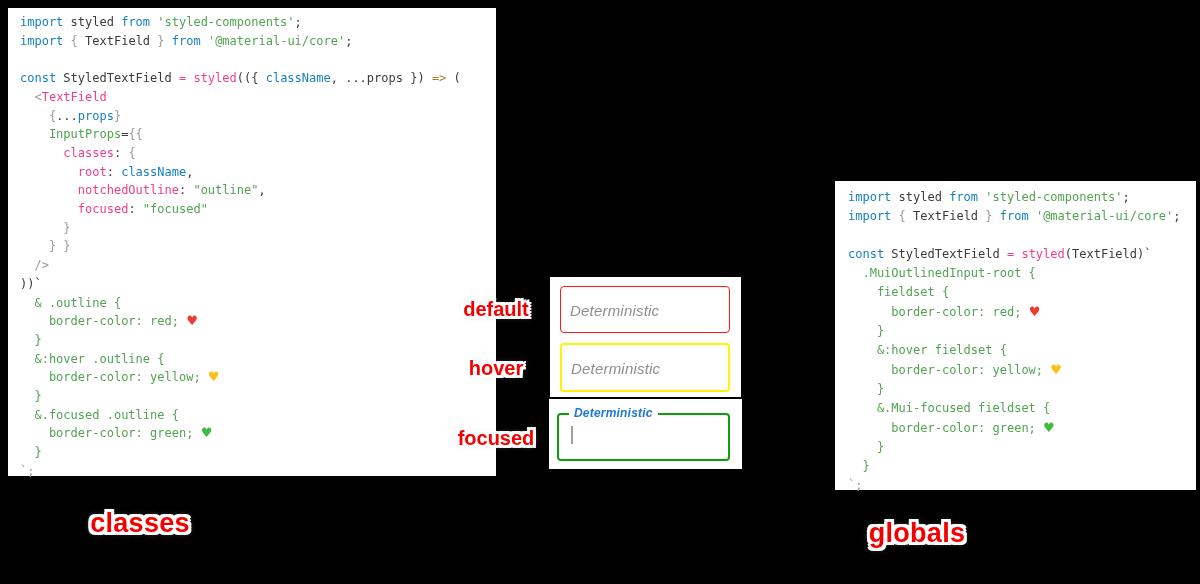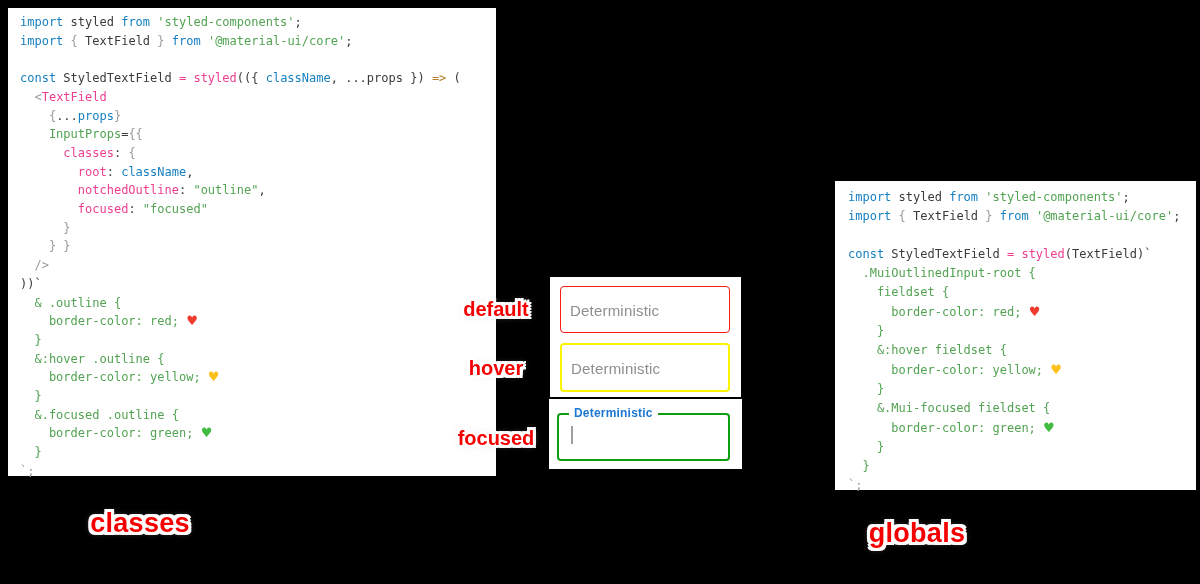--- a/index.html
+++ b/index.html
@@ -6,21 +6,21 @@
   .stage{position:relative;width:1200px;height:584px;background:#000;overflow:hidden;
          font-family:"Liberation Sans",sans-serif;padding-left:44px;}
   
   .code-panel{position:absolute;background:#ffffff;margin:0;box-sizing:border-box;
               font-family:"DejaVu Sans Mono",monospace;font-size:12px;color:#3b3b3b;}
   .code-left{left:8px;top:8px;width:488px;height:468px;padding:5px 8px 0 12px;line-height:18.7px;}
   .code-right{left:835px;top:181px;width:361px;height:309px;padding:7px 6px 0 13px;line-height:19px;}
   .code-line{white-space:pre;}
   .heart{font-family:"DejaVu Sans",sans-serif;font-size:13px;}
   
-  .mid-card{position:absolute;background:#fff;box-sizing:border-box;}
+  .mid-card{position:absolute;background:#fff;box-sizing:border-box;font-style:italic;}
   .card-top{left:550px;top:277px;width:191px;height:120px;}
   .card-bottom{left:549px;top:399px;width:193px;height:70px;}
   .tf{position:absolute;box-sizing:border-box;border-radius:4px;background:#fff;border-style:solid;}
   .tf-default{left:10px;top:9px;width:170px;height:47px;border-width:1.5px;}
   .tf-hover{left:10px;top:66px;width:170px;height:49px;border-width:2px;}
   .tf-focused{left:8px;top:14px;width:173px;height:48px;border-width:2px;}
   .tf-placeholder{position:absolute;left:9px;top:50%;transform:translateY(-50%);
        color:#8e8e8e;font-size:15px;letter-spacing:.2px;}
   .tf-notch-label{position:absolute;left:10px;top:-9px;background:#fff;padding:0 5px;
        font-size:12px;font-weight:bold;letter-spacing:.2px;}

